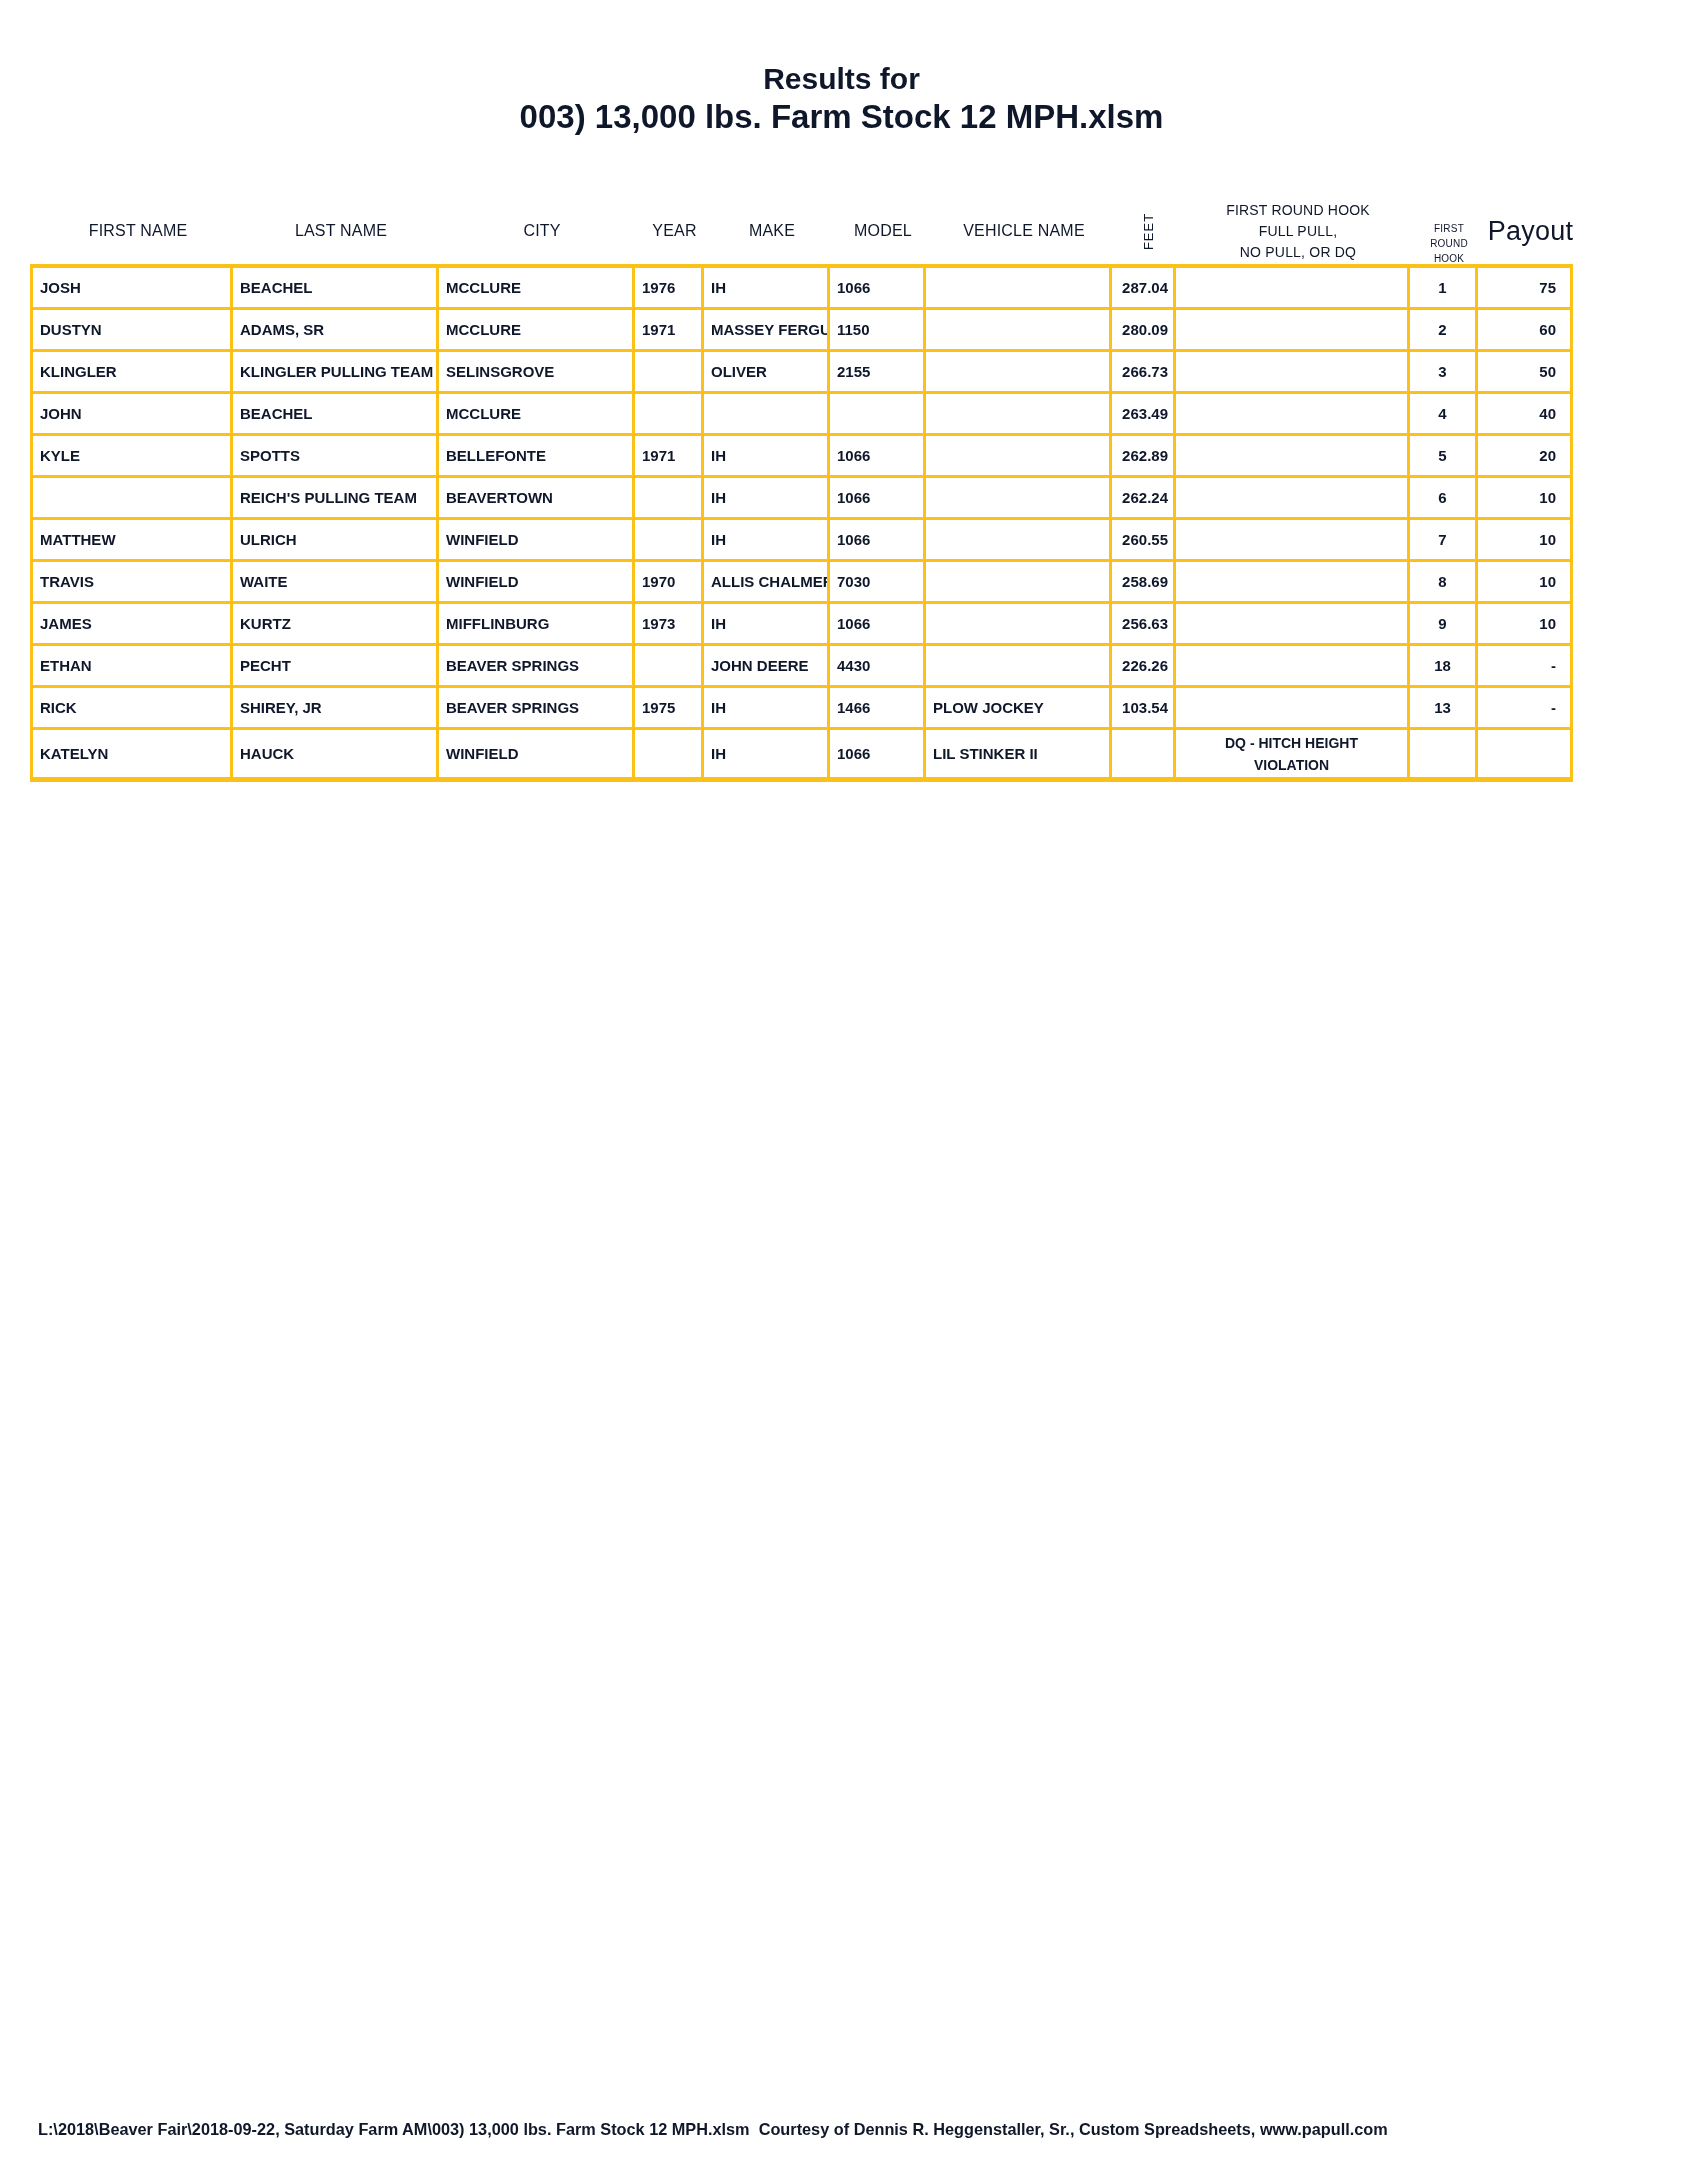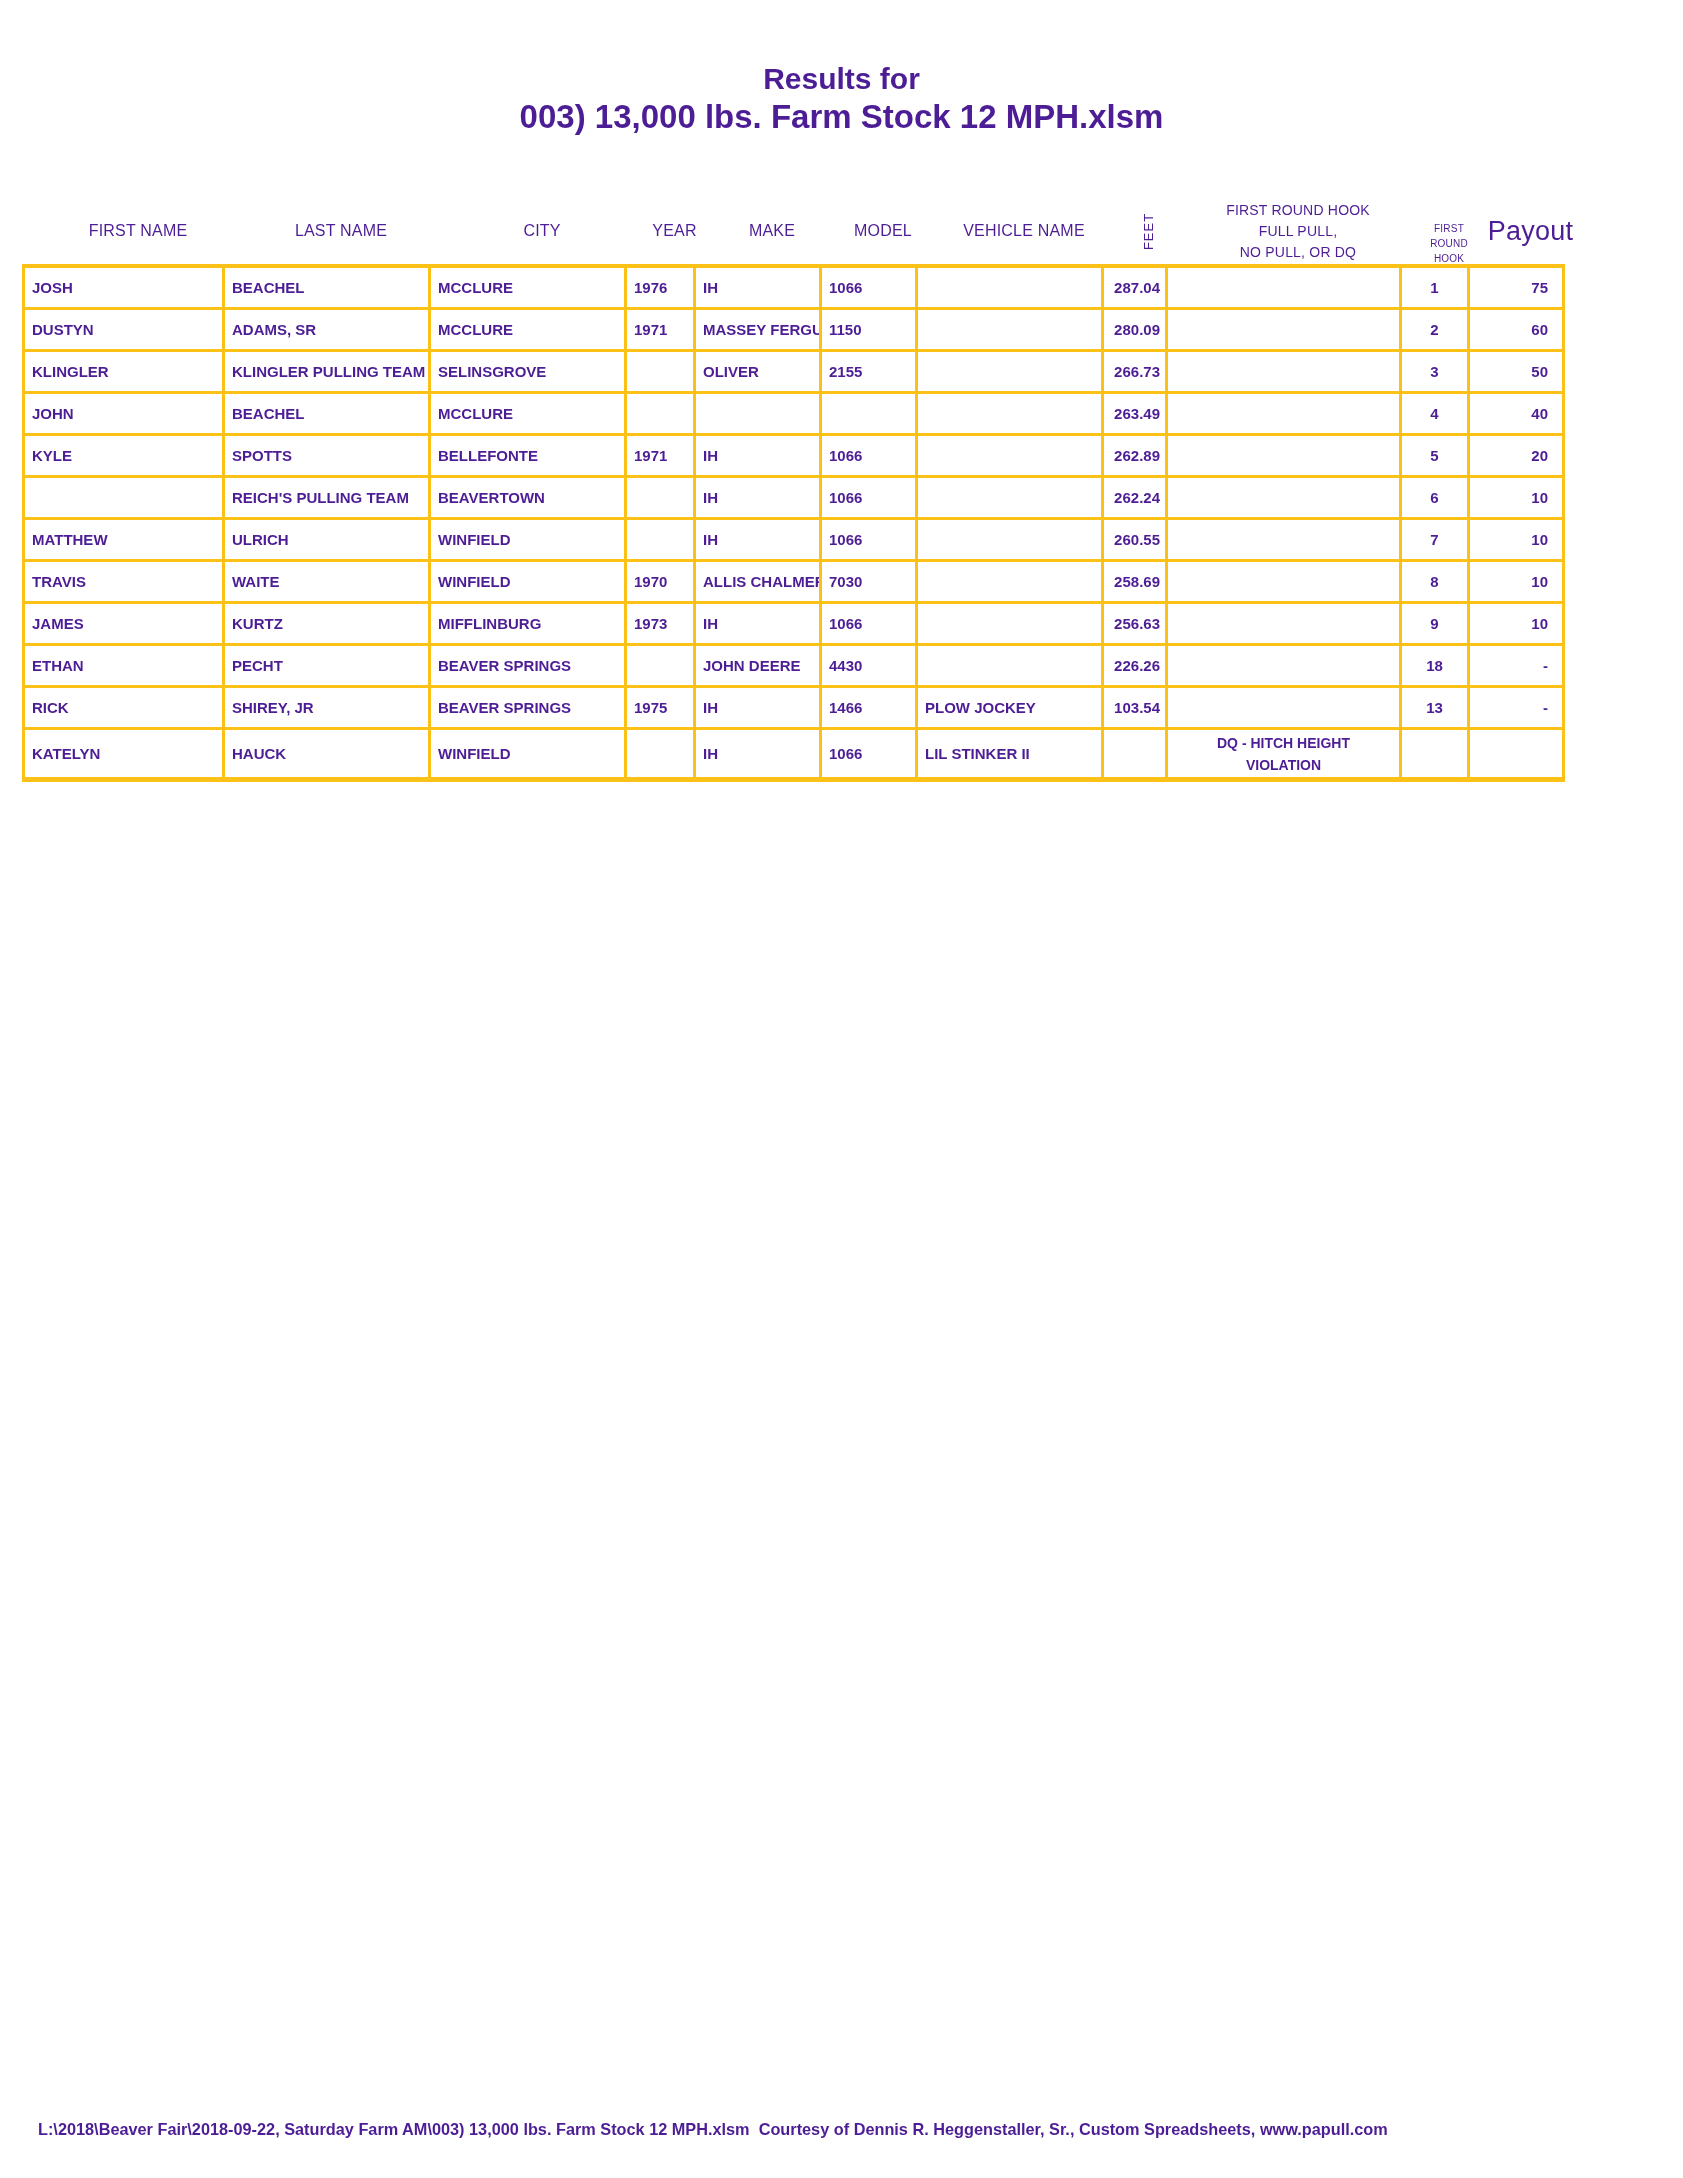--- a/index.html
+++ b/index.html
@@ -2,21 +2,21 @@
 <html><head>
 <meta charset="utf-8">
 <style>
   html, body { margin: 0; padding: 0; background: #ffffff; }
   .page {
     position: relative;
     width: 1683px;
     height: 2178px;
     background: #ffffff;
     font-family: "Liberation Sans", sans-serif;
-    color: #4c1d95;
+    color: #0f172a;
     overflow: hidden;
   }
 
   
   .title-block {
     position: absolute;
     top: 61px;
     left: 0;
     width: 1683px;
     text-align: center;
@@ -56,21 +56,21 @@
     font-size: 10px;
     line-height: 15px;
     white-space: pre-line;
     margin-top: 40px;
   }
   .col-header.payout-header { font-size: 27px; }
 
   
   table.results {
     position: absolute;
-    left: 22px;
+    left: 30px;
     top: 264px;
     width: 1540px;
     table-layout: fixed;
     border-collapse: collapse;
   }
   table.results td {
     border: 3px solid #FBC116;
     font-weight: bold;
     font-size: 15px;
     height: 39px;

